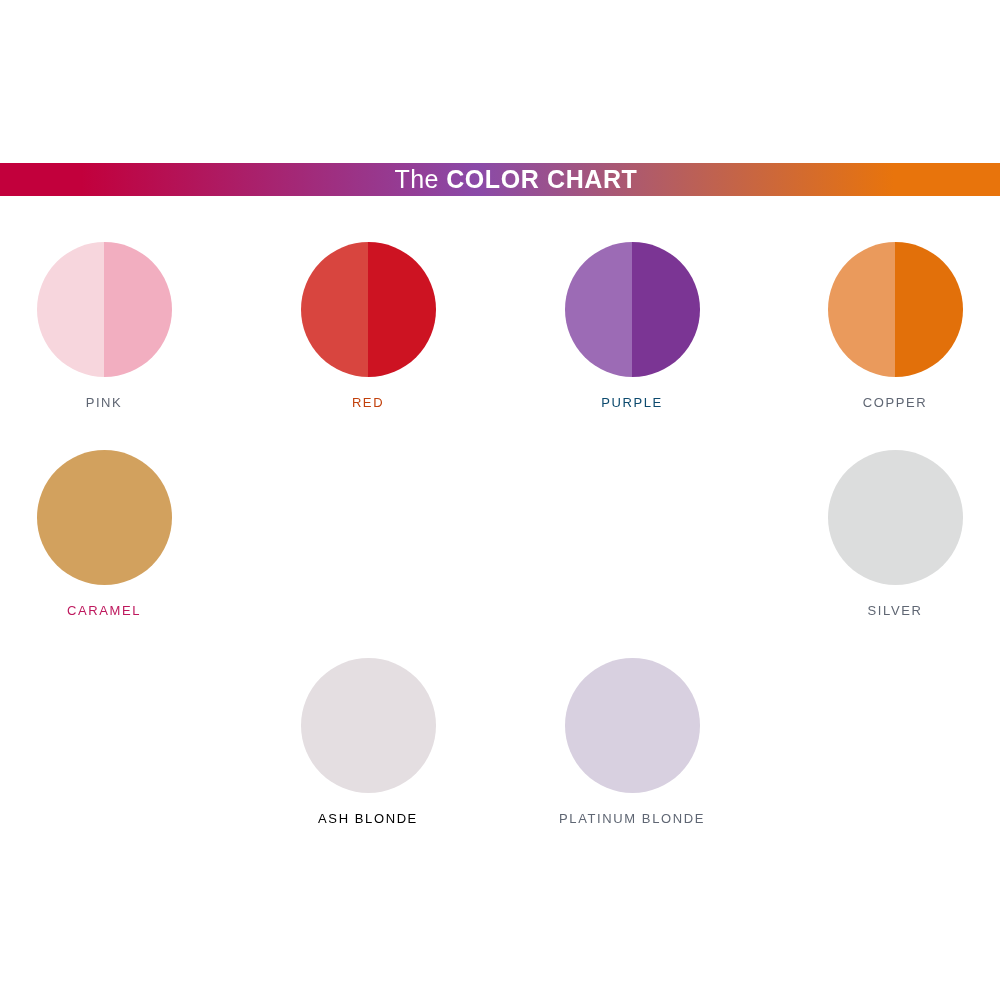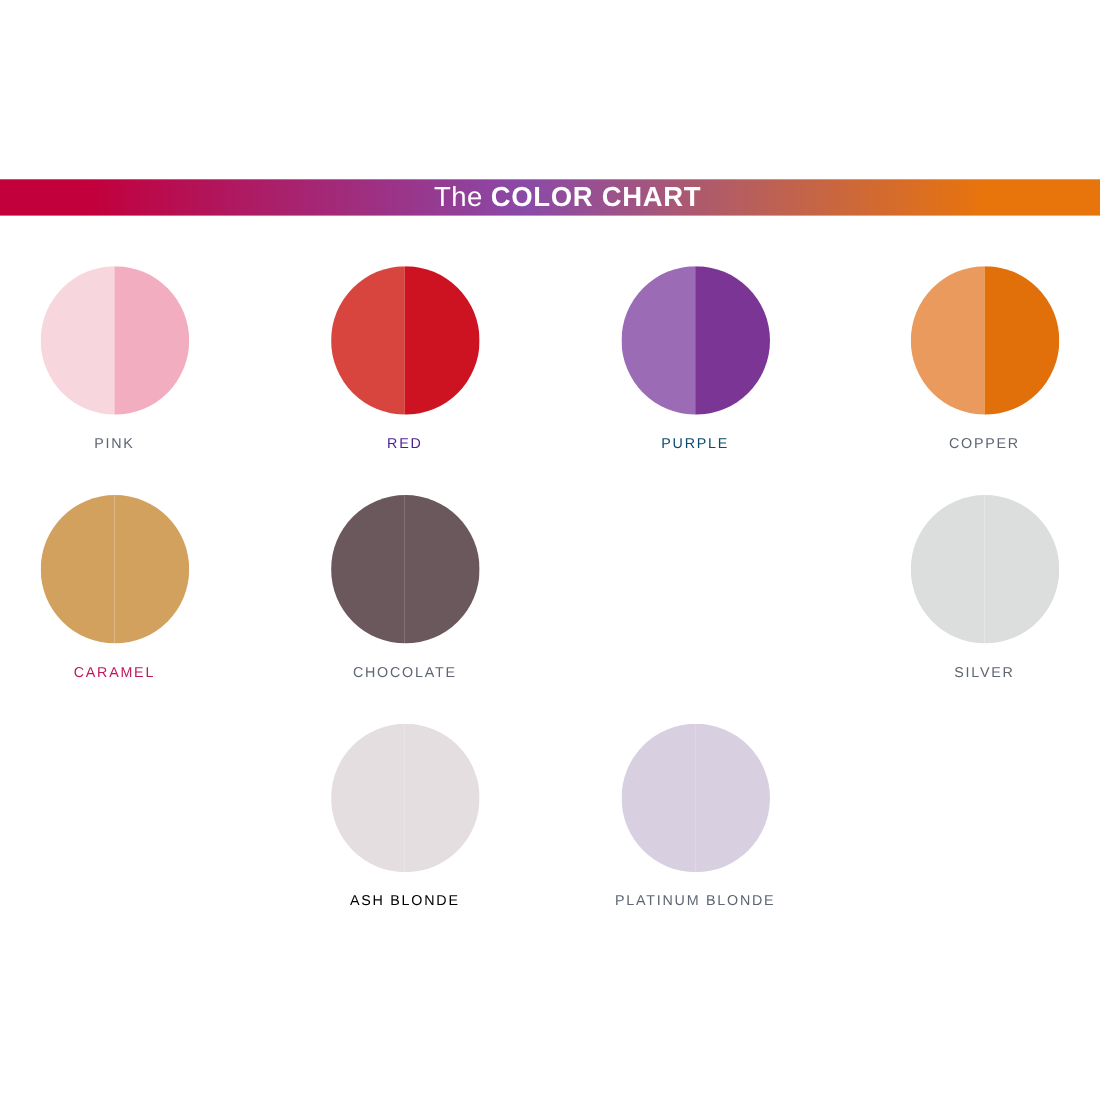--- a/index.html
+++ b/index.html
@@ -143,21 +143,21 @@
         <div class="swatch-label" style="color: rgb(95, 102, 115);">PINK</div>
       </div>
 
       <div class="swatch col-2">
         <div class="circle-wrap">
           <div class="circle">
             <div class="half" style="background:#d8453f"></div>
             <div class="half" style="background:#cd1322"></div>
           </div>
         </div>
-        <div class="swatch-label" style="color: #4c1d95;">RED</div>
+        <div class="swatch-label" style="color: #c2410c;">RED</div>
       </div>
 
       <div class="swatch col-3">
         <div class="circle-wrap">
           <div class="circle">
             <div class="half" style="background:#9c6bb5"></div>
             <div class="half" style="background:#7b3594"></div>
           </div>
         </div>
         <div class="swatch-label" style="color: #0c4a6e;">PURPLE</div>
@@ -180,29 +180,20 @@
       <div class="swatch col-1">
         <div class="circle-wrap">
           <div class="circle">
             <div class="half" style="background:#d2a15e"></div>
             <div class="half" style="background:#d2a15e"></div>
           </div>
         </div>
         <div class="swatch-label" style="color: #be185d;">CARAMEL</div>
       </div>
 
-      <div class="swatch col-2">
-        <div class="circle-wrap">
-          <div class="circle">
-            <div class="half" style="background:#6b585d"></div>
-            <div class="half" style="background:#6b585d"></div>
-          </div>
-        </div>
-        <div class="swatch-label" style="color: rgb(95, 102, 115);">CHOCOLATE</div>
-      </div>
 
 
       <div class="swatch col-4">
         <div class="circle-wrap">
           <div class="circle">
             <div class="half" style="background:#dcdddd"></div>
             <div class="half" style="background:#dcdddd"></div>
           </div>
         </div>
         <div class="swatch-label" style="color: rgb(95, 102, 115);">SILVER</div>

